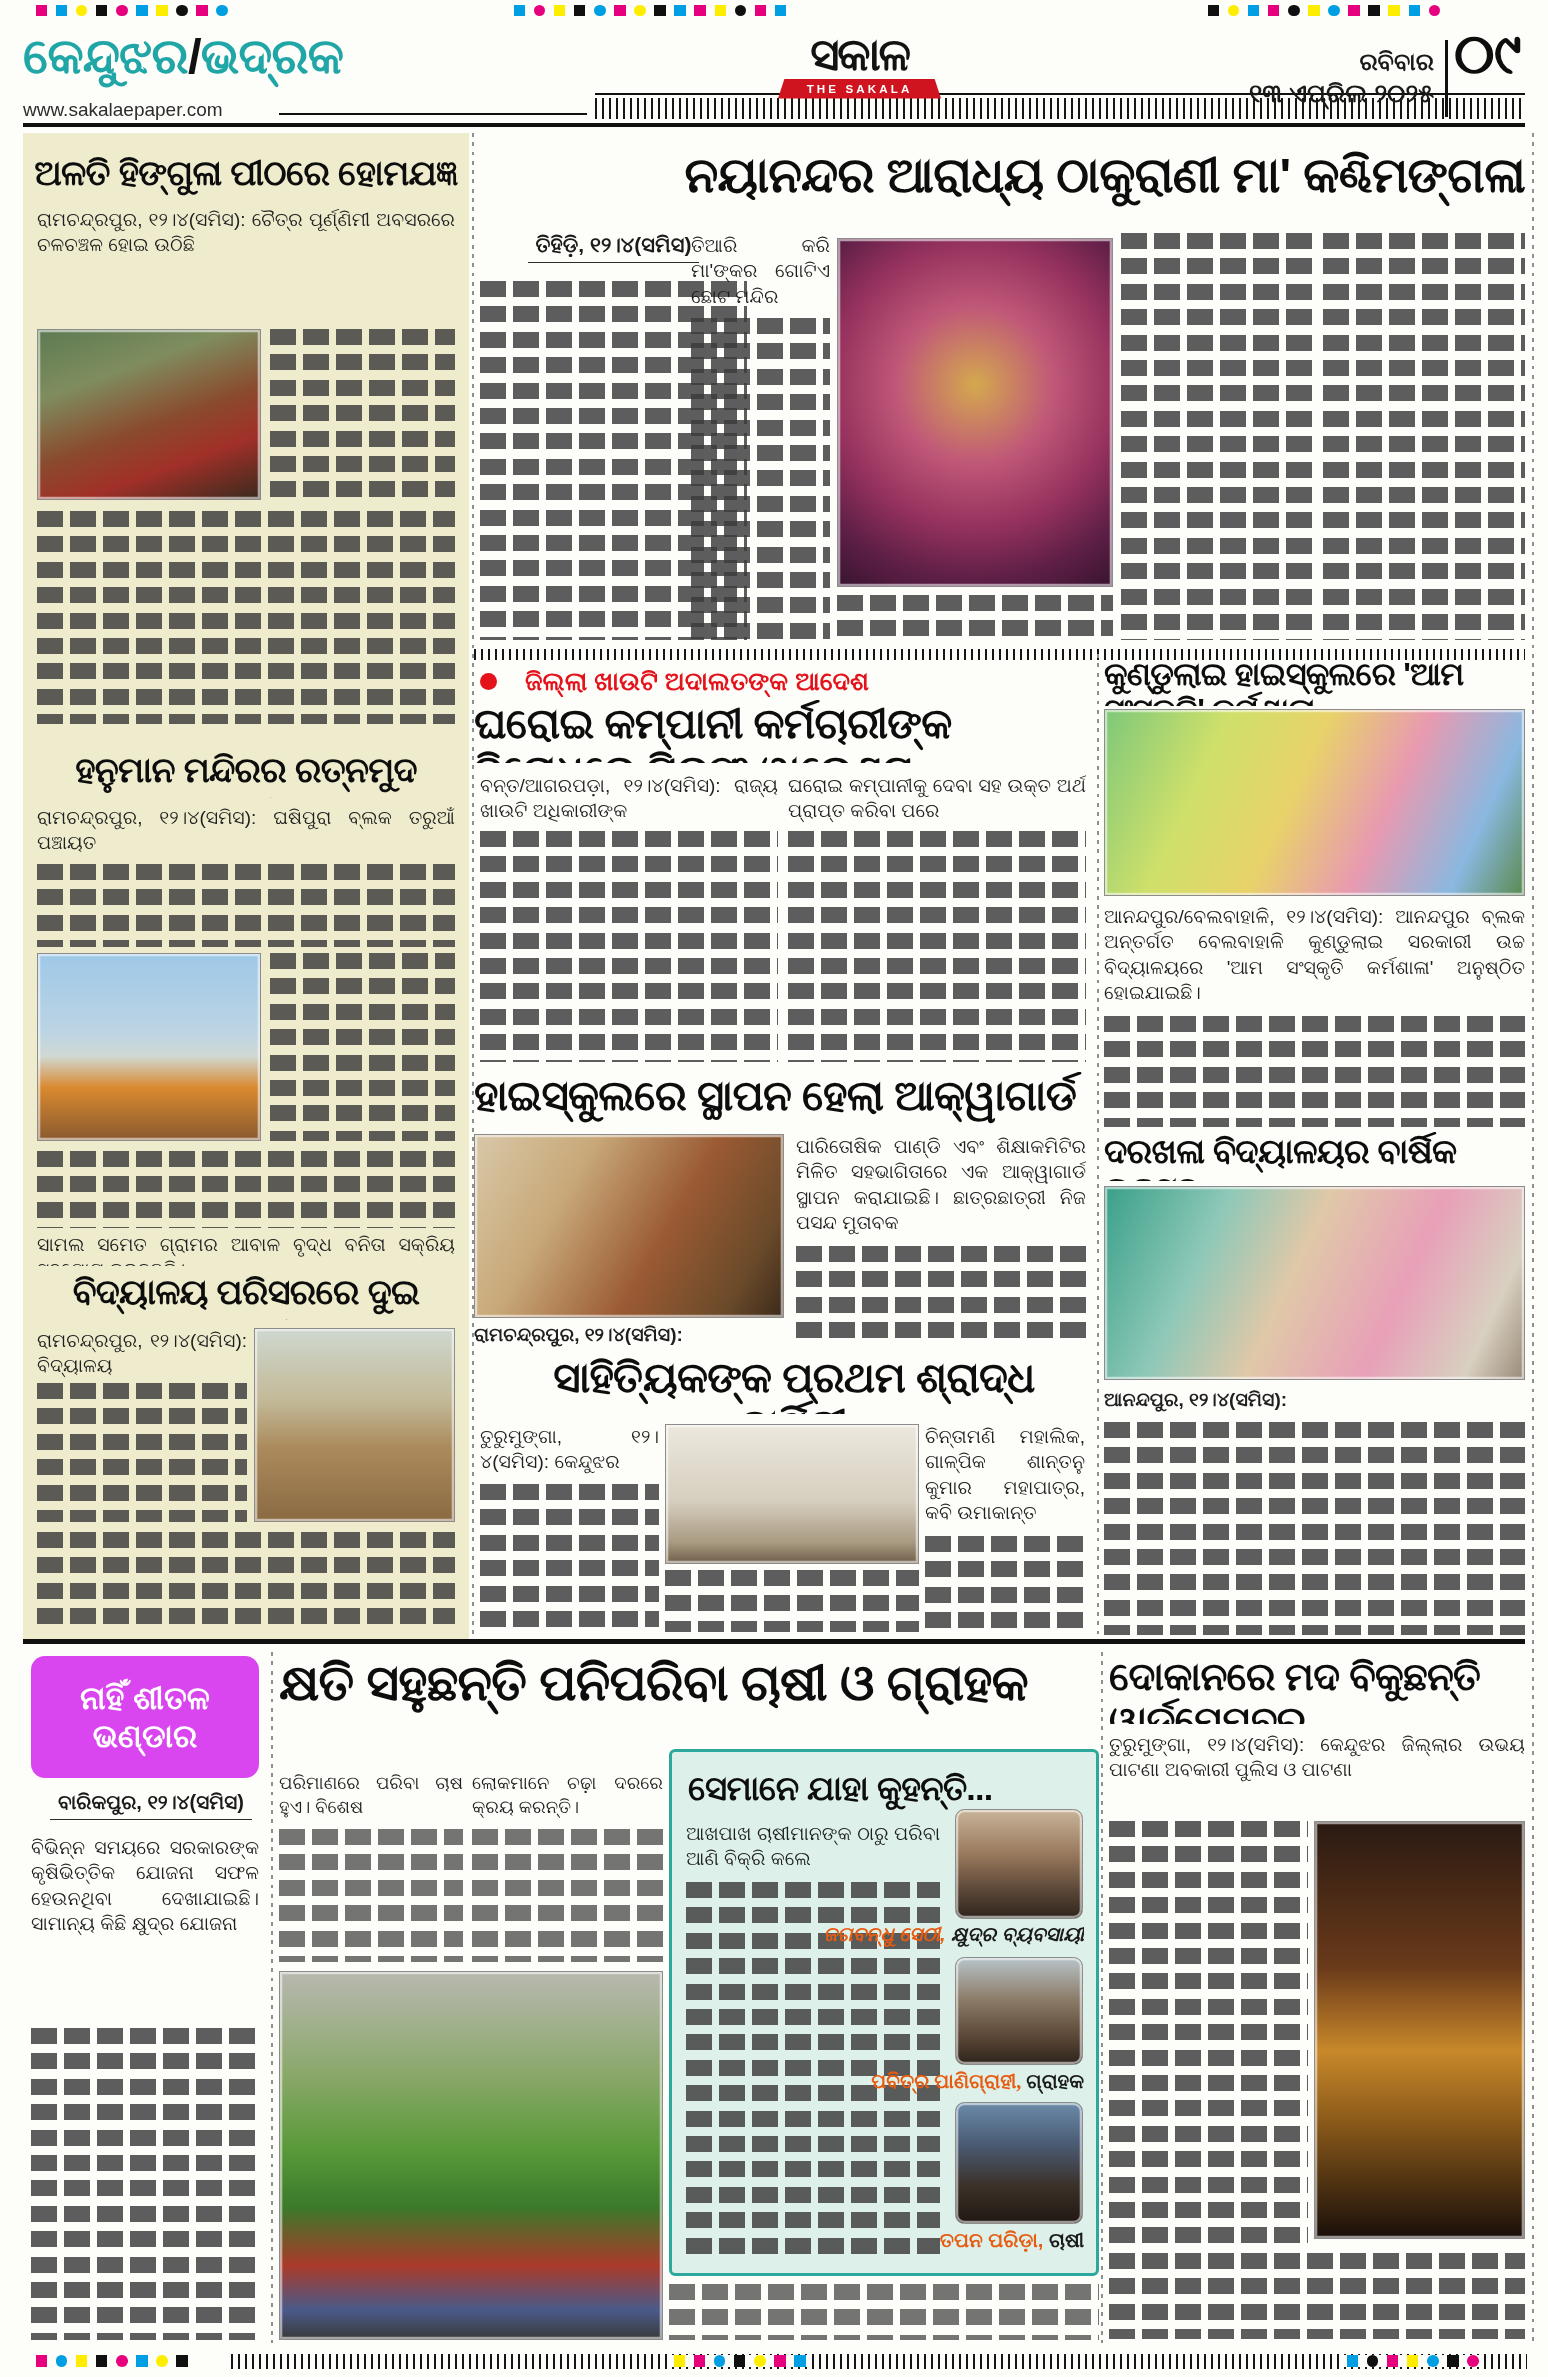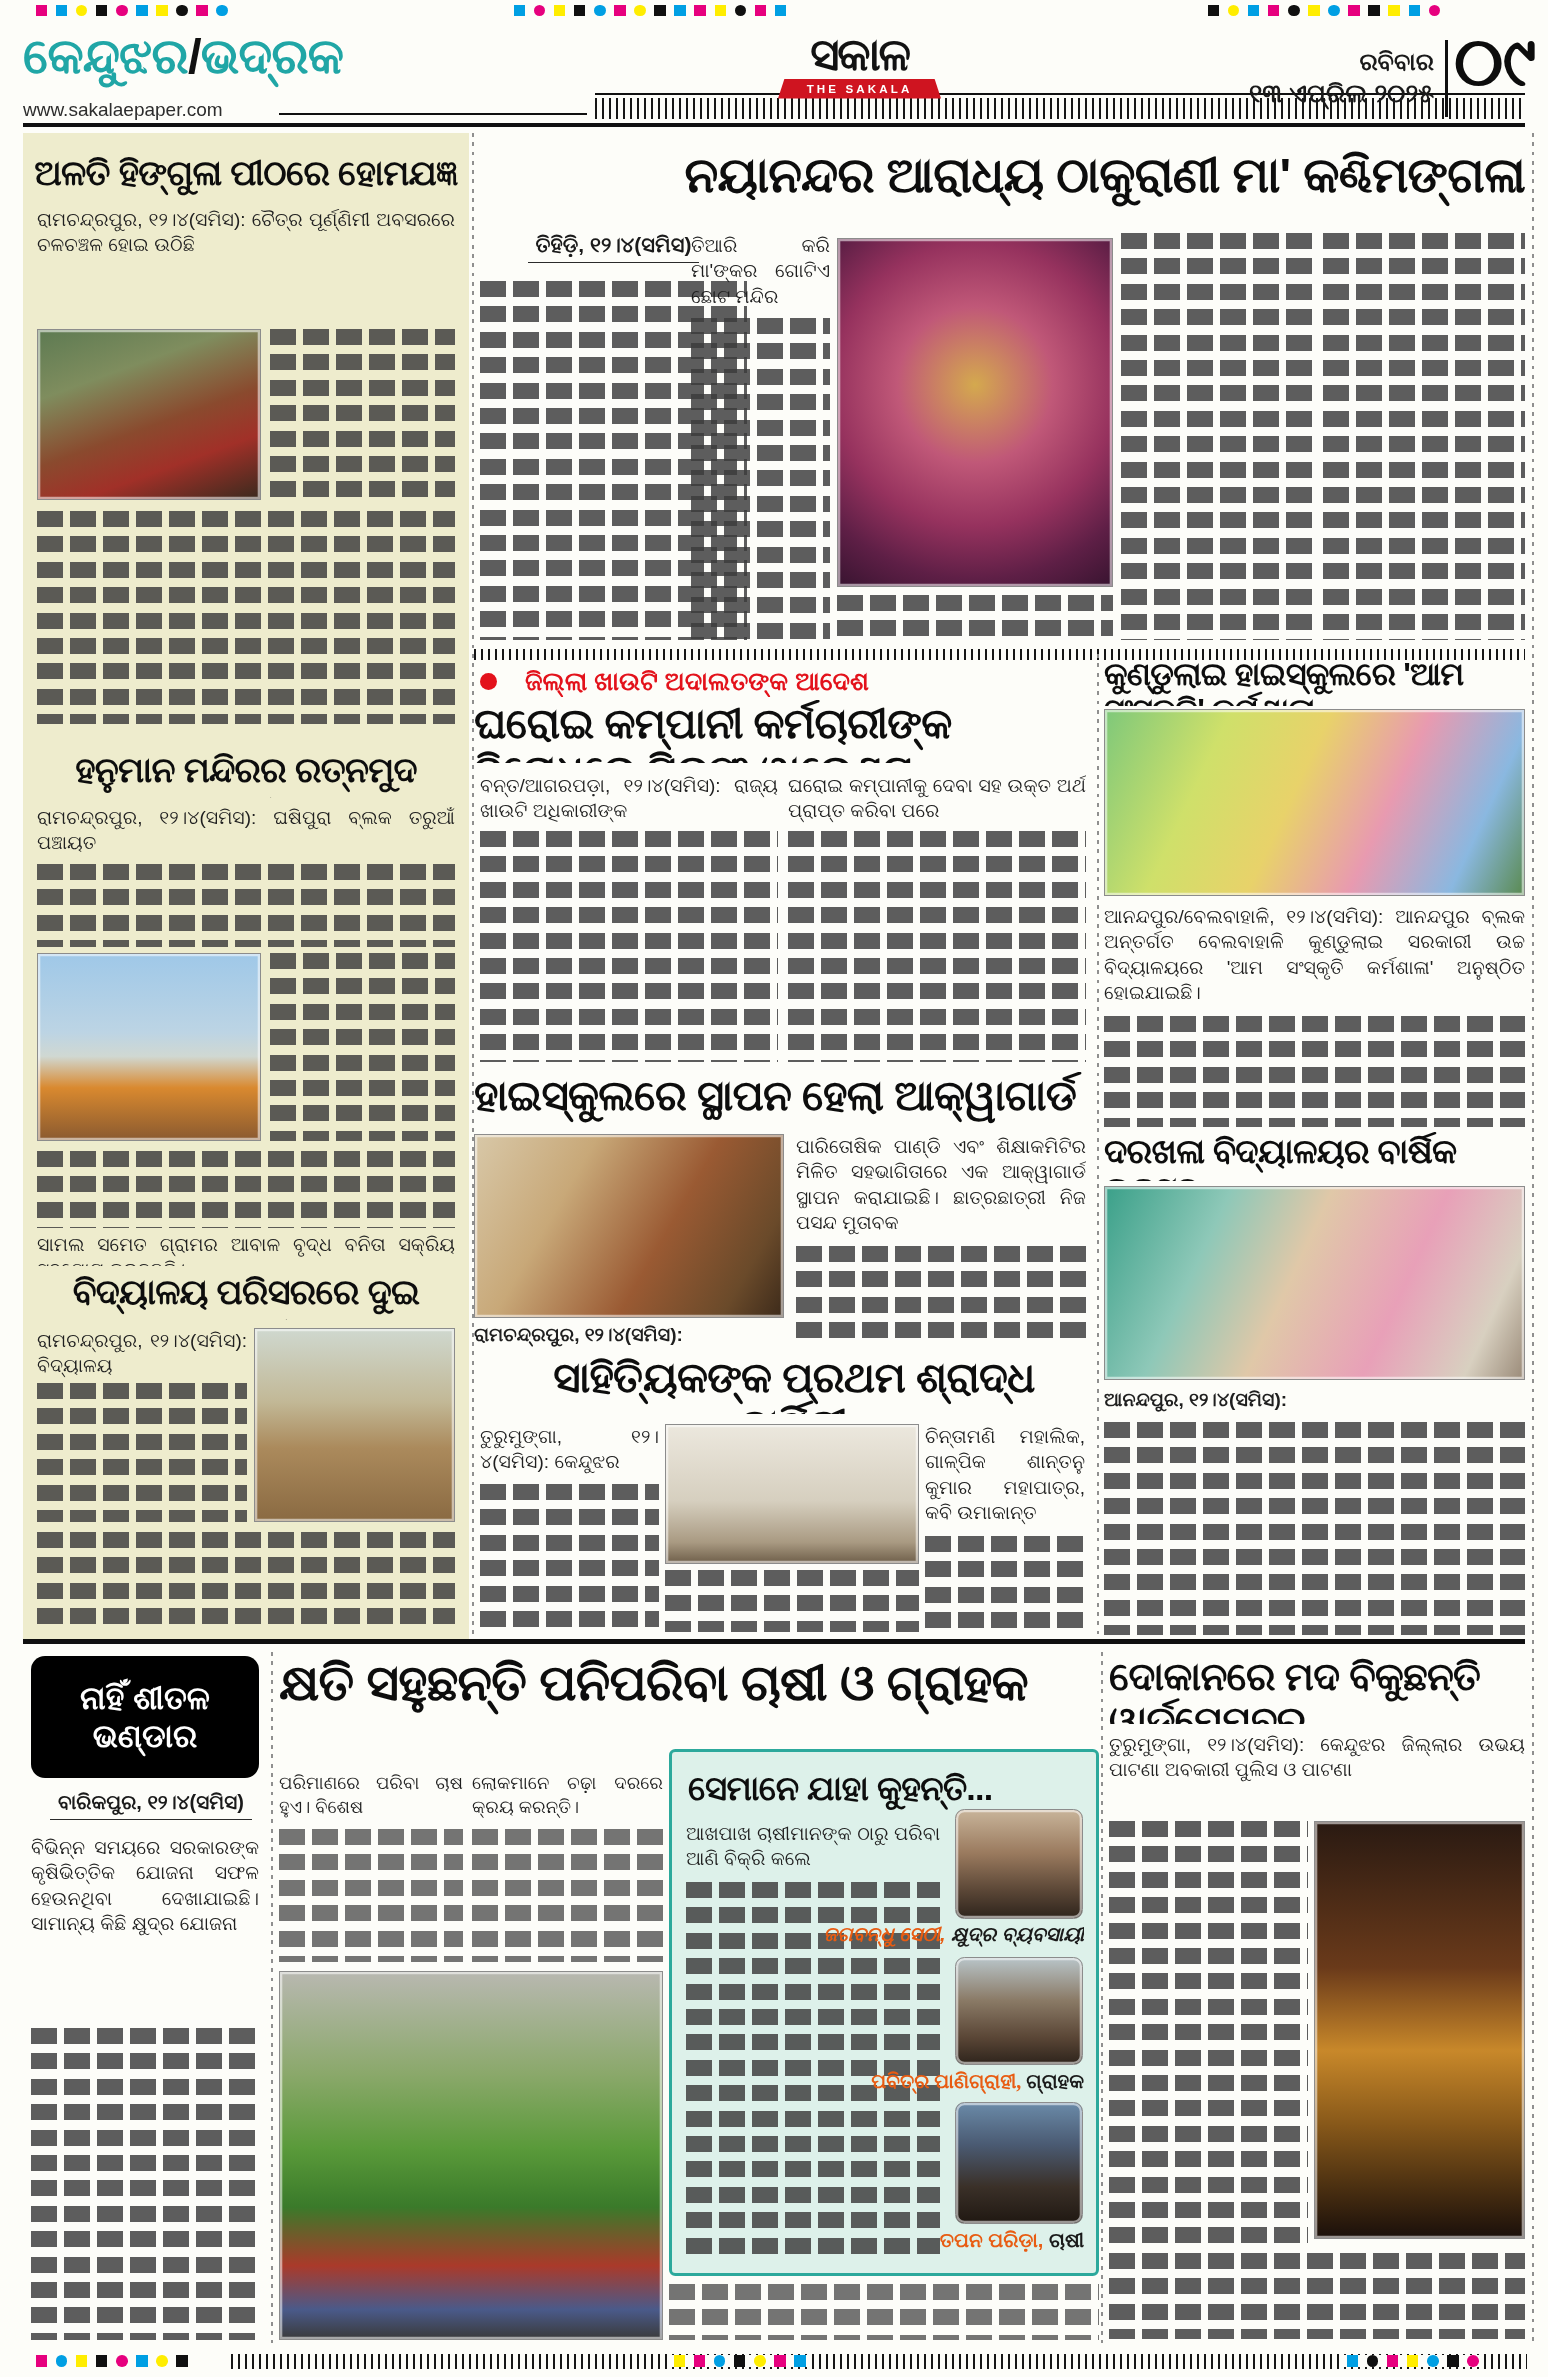--- a/index.html
+++ b/index.html
@@ -18,21 +18,21 @@
   .rule{background:#101010;}
   .dateline{font-weight:700;text-align:center;overflow:hidden;}
   .dateline span{display:inline-block;border-bottom:1.5px solid #2b2b2b;padding:0 7.7px 4.6px;}
   .dots{display:flex;gap:8.5px;align-items:center;background:#fdfdf9;padding:0 4.6px;}
   .dots i{width:11.6px;height:11.6px;display:block;}
   .c1{background:#e6007e;}.c2{background:#009fe3;}.c3{background:#ffed00;}.c4{background:#101010;}
   .rnd{border-radius:50%;}
   .cream{background:#eeeccd;}
   .kicker{color:#e3121b;font-weight:700;font-size:25.4px;display:flex;align-items:center;gap:28px;overflow:hidden;}
   .kicker b{width:17px;height:17px;border-radius:50%;background:#e3121b;flex:0 0 auto;}
-  .redbox{background:#000000;border-radius:14px;color:#fff;display:flex;flex-direction:column;
+  .redbox{background:#d946ef;border-radius:14px;color:#fff;display:flex;flex-direction:column;
           align-items:center;justify-content:center;font-weight:700;font-size:32px;line-height:1.2;text-align:center;}
   .tealbox{background:#ddf1ea;border:3.1px solid #2ca99c;border-radius:6.2px;}
   .cap{font-size:20px;font-weight:700;text-align:right;overflow:hidden;}
   .cap .nm{color:#e85c12;}
   .logoMain{font-weight:700;font-size:45px;line-height:1;color:#121212;letter-spacing:-2.3px;text-align:center;}
   .ribbon{background:#cf1420;color:#fff;font-weight:700;font-size:11.6px;letter-spacing:3.1px;
           text-align:center;line-height:20px;clip-path:polygon(4% 0,96% 0,100% 100%,0 100%);}
 </style>
 </head>
 <body>
@@ -93,21 +93,21 @@
   <div class="abs" style="left:763px;top:32px;width:193px;height:86px;">
     <div class="logoMain">ସକାଳ</div>
     <div class="ribbon" style="width:163px;height:20px;margin:1.5px auto 0;">THE SAKALA</div>
   </div>
 
   <div class="abs" style="left:1226px;top:46px;width:208px;height:66px;text-align:right;font-weight:700;">
     <div style="font-size:24px;line-height:31px;">ରବିବାର</div>
     <div style="font-size:25.4px;line-height:32px;">୧୩ ଏପ୍ରିଲ ୨୦୨୫</div>
   </div>
   <div class="abs rule" style="left:1445px;top:40px;width:3.1px;height:77px;"></div>
-  <div class="abs hd" style="left:1454px;top:21.6px;width:86px;height:102px;font-size:68px;line-height:1.15;">୦୯</div>
+  <div class="abs hd" style="left:1454px;top:21.6px;width:86px;height:102px;font-size:56px;line-height:1.15;">୦୯</div>
   <div class="abs rule" style="left:23px;top:123px;width:1502px;height:3.9px;"></div>
 
   <div class="abs cream" style="left:23px;top:133px;width:446px;height:1506px;"></div>
   <div class="abs vdot" style="left:472px;top:133px;height:1506px;"></div>
   <div class="abs vdot" style="left:1532px;top:133px;height:2210px;"></div>
 
   <div class="abs hd" style="left:31px;top:153px;width:430px;height:48px;font-size:35px;text-align:center;">ଅଳତି ହିଙ୍ଗୁଳା ପୀଠରେ ହୋମଯଜ୍ଞ</div>
   <div class="abs body" style="left:37px;top:207px;width:418px;height:116px;">ରାମଚନ୍ଦ୍ରପୁର, ୧୨।୪(ସମିସ): ଚୈତ୍ର ପୂର୍ଣ୍ଣିମୀ ଅବସରରେ ଚଳଚଞ୍ଚଳ ହୋଇ ଉଠିଛି</div>
   <div class="abs ph" style="left:37px;top:329px;width:224px;height:171px;background:linear-gradient(160deg,#5d7a52 0%,#7f8d5e 28%,#8a4a2e 55%,#a13028 74%,#3a2a1e 100%);"></div>
   <div class="abs greek" style="left:270px;top:329px;width:185px;height:171px;"></div>

